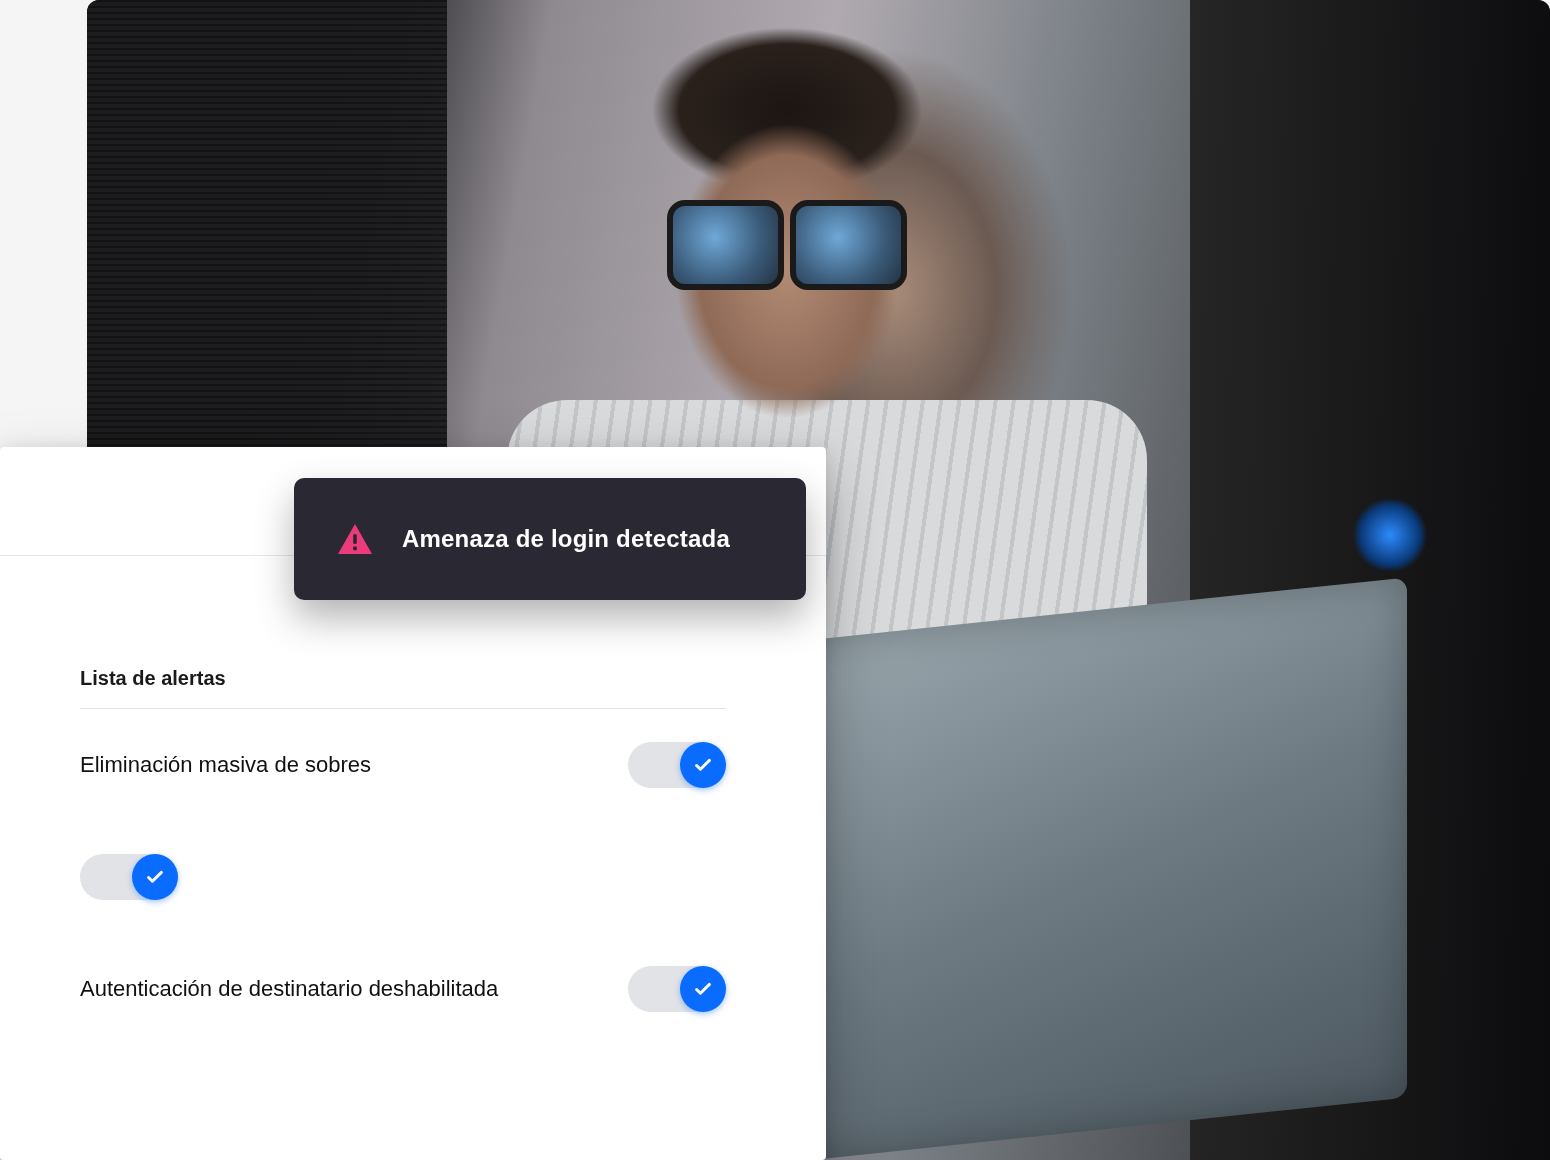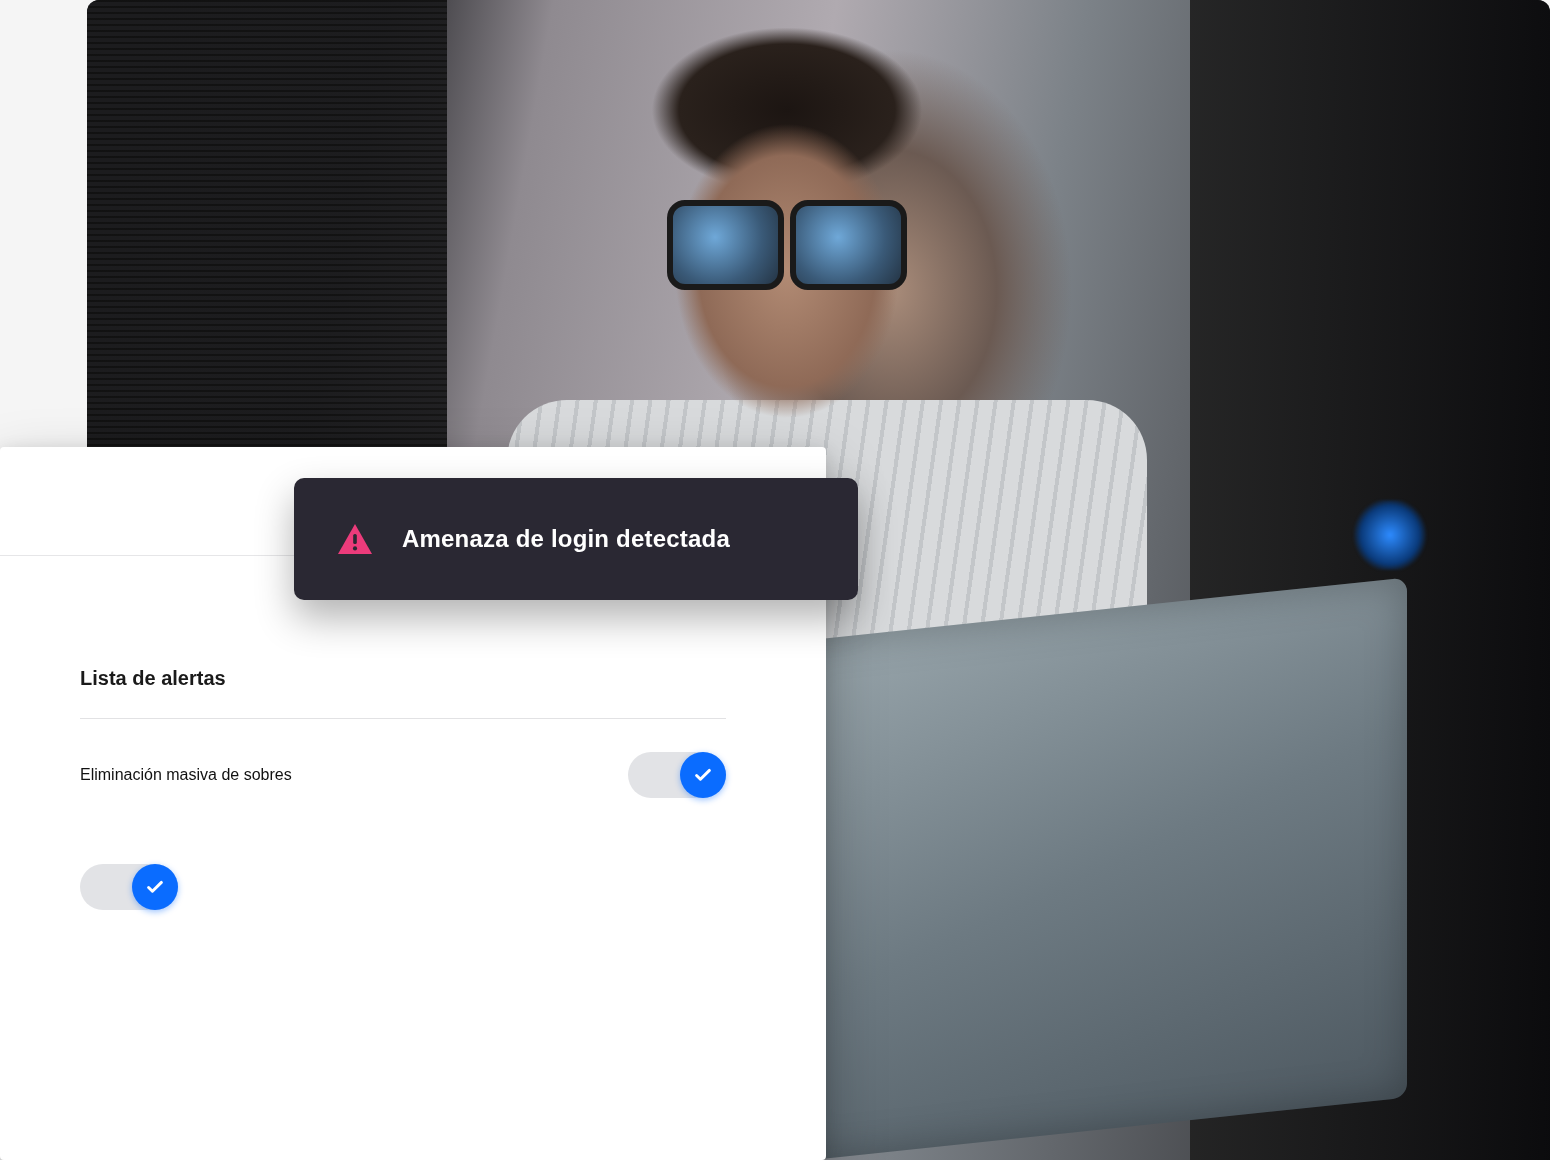--- a/index.html
+++ b/index.html
@@ -100,21 +100,21 @@
     width: 100%;
     height: 1px;
     background: #e6e6e8;
   }
 
   
   .alert-banner {
     position: absolute;
     left: 294px;
     top: 478px;
-    width: 564px;
+    width: 512px;
     height: 122px;
     background: #2a2833;
     border-radius: 10px;
     display: flex;
     align-items: center;
     gap: 28px;
     padding: 0 42px;
     color: #ffffff;
     box-shadow: 0 18px 38px rgba(0,0,0,0.3);
   }
@@ -133,31 +133,31 @@
   .alerts-section {
     position: absolute;
     left: 80px;
     top: 220px;
     right: 100px;
   }
   .alerts-heading {
     font-size: 20px;
     font-weight: 700;
     color: #1a1a1a;
-    padding-bottom: 28px;
+    padding-bottom: 18px;
     border-bottom: 1px solid #e2e2e4;
   }
   .alert-row {
     display: flex;
     align-items: center;
     justify-content: space-between;
     height: 112px;
   }
   .alert-label {
-    font-size: 16px;
+    font-size: 22px;
     color: #111;
     font-weight: 400;
   }
 
   
   .toggle {
     position: relative;
     width: 98px;
     height: 46px;
     background: #e2e3e6;
@@ -217,20 +217,30 @@
       <div class="alert-row">
         <div class="toggle" role="switch" aria-checked="true">
           <div class="knob">
             <svg width="22" height="22" viewBox="0 0 24 24" fill="none">
               <path d="M5 12.5l4.2 4.2L19 7" stroke="#ffffff" stroke-width="3.2" stroke-linecap="round" stroke-linejoin="round"></path>
             </svg>
           </div>
         </div>
       </div>
 
+      <div class="alert-row">
+        <div class="alert-label">Autenticación de destinatario deshabilitada</div>
+        <div class="toggle" role="switch" aria-checked="true">
+          <div class="knob">
+            <svg width="22" height="22" viewBox="0 0 24 24" fill="none">
+              <path d="M5 12.5l4.2 4.2L19 7" stroke="#ffffff" stroke-width="3.2" stroke-linecap="round" stroke-linejoin="round"></path>
+            </svg>
+          </div>
+        </div>
+      </div>
 
     </div>
   </div>
 
   <div class="alert-banner">
     <span class="warn-icon">
       <svg width="38" height="34" viewBox="0 0 38 34">
         <path d="M19 2 L36 32 L2 32 Z" fill="#ec3b7b"></path>
         <rect x="17.2" y="12" width="3.6" height="10" rx="1.6" fill="#2a2833"></rect>
         <circle cx="19" cy="26.4" r="2.1" fill="#2a2833"></circle>

